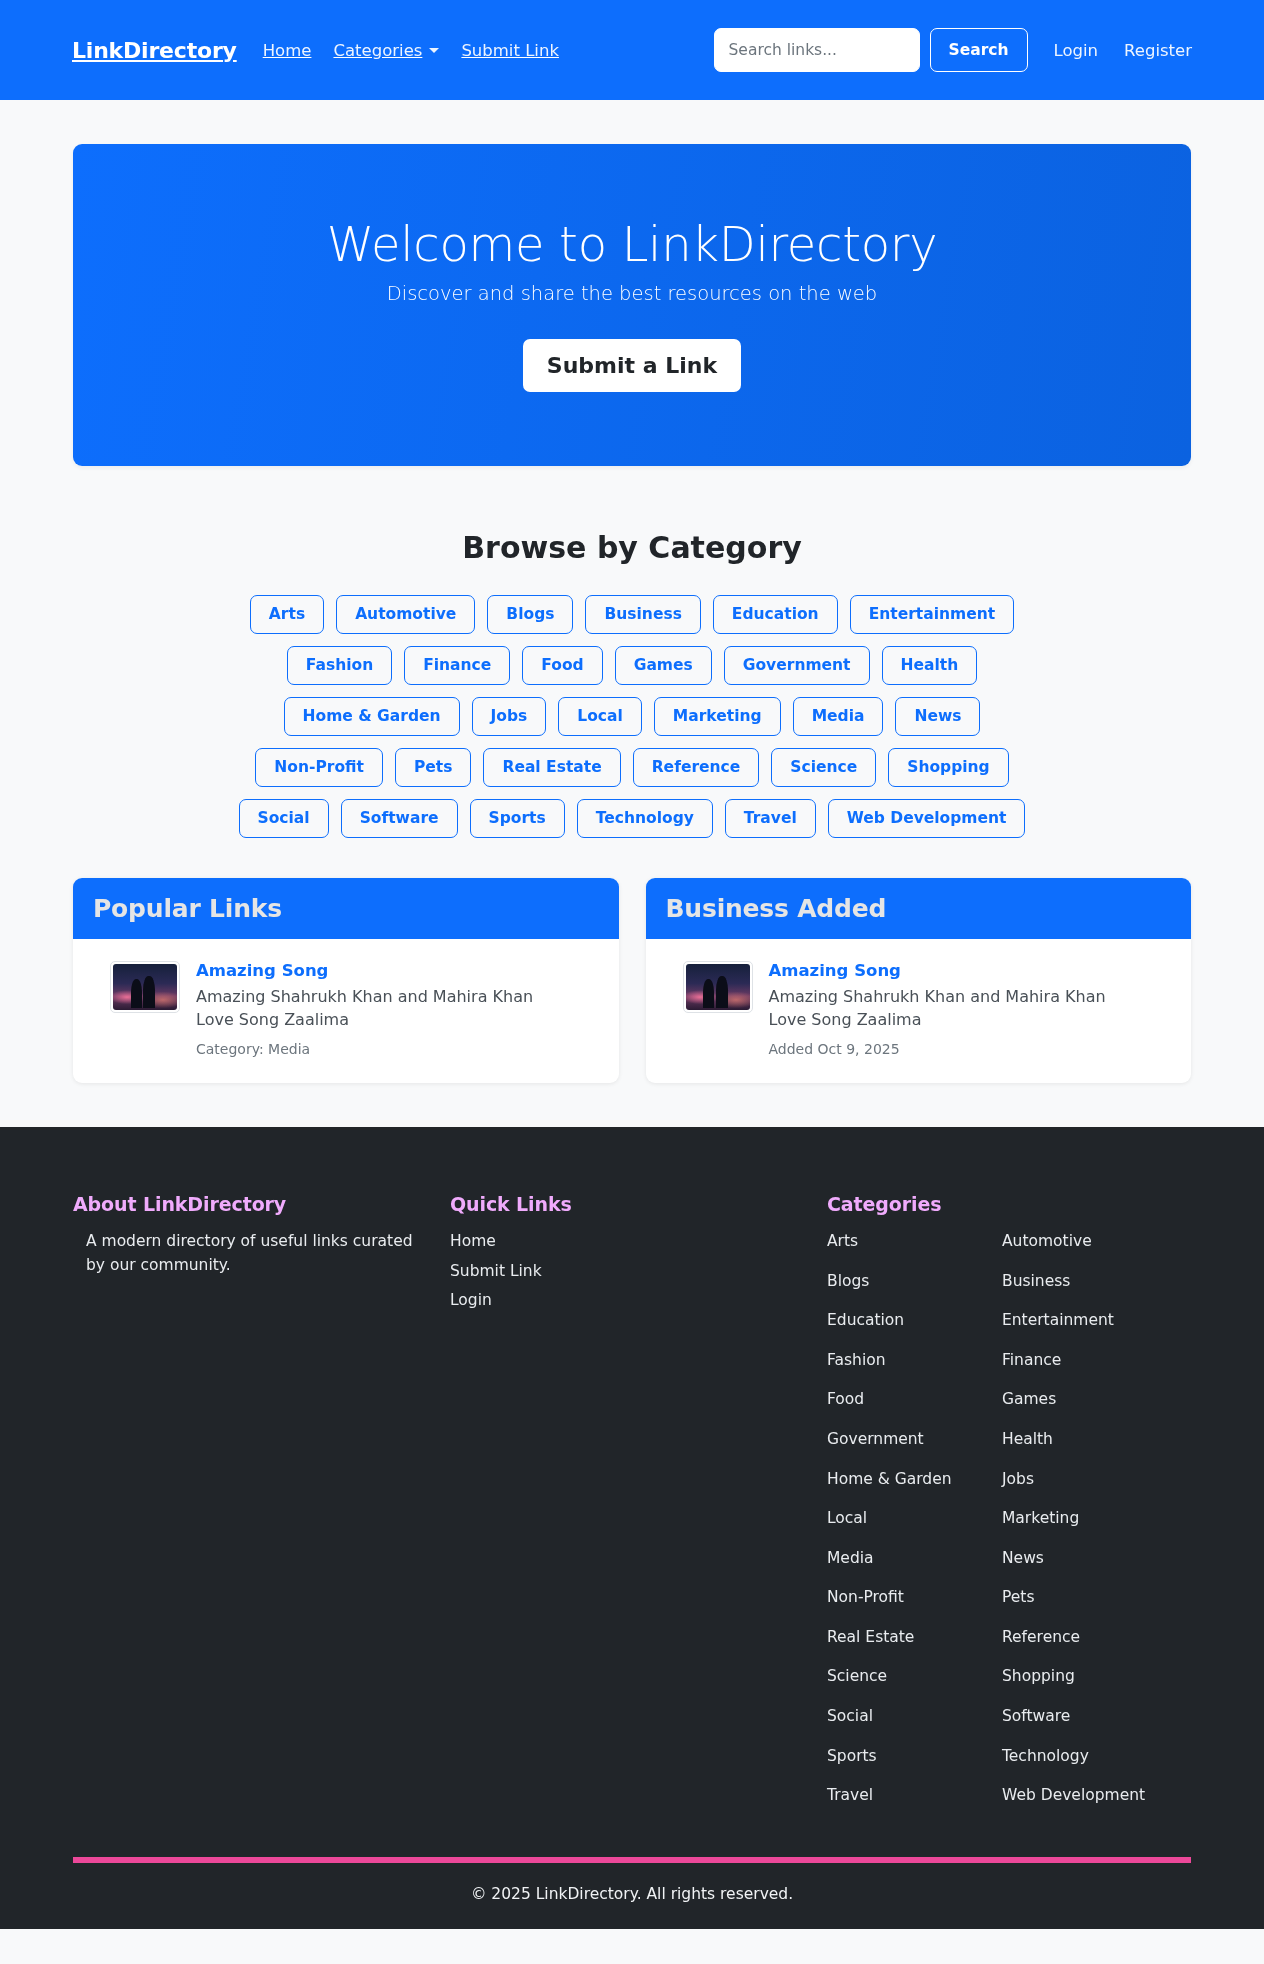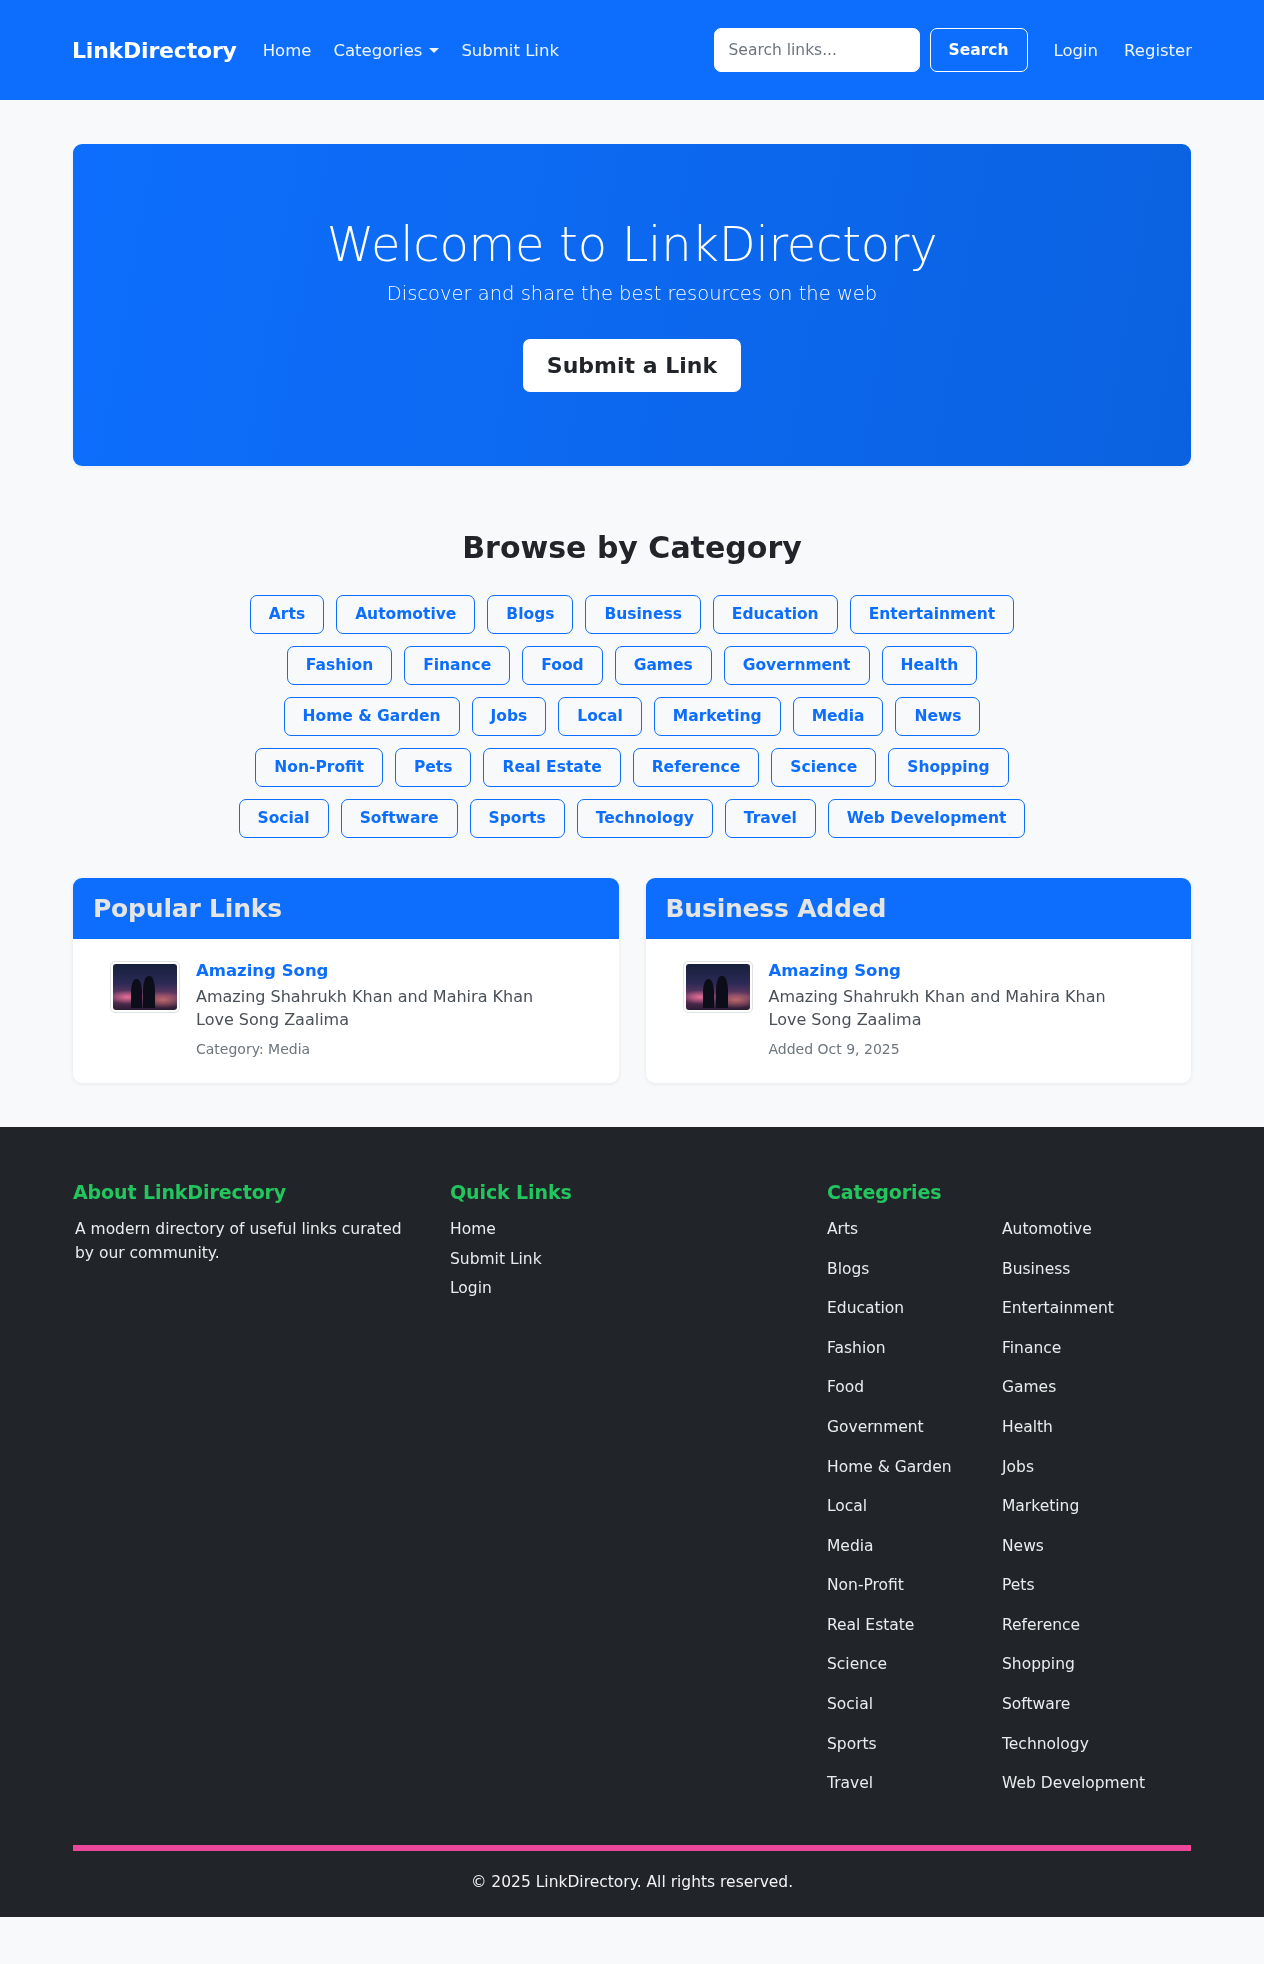--- a/index.html
+++ b/index.html
@@ -24,20 +24,21 @@
     height: 100px;
     display: flex;
     align-items: center;
     padding: 0 72px;
     color: #fff;
   }
   .nav-left {
     display: flex;
     align-items: center;
     gap: 0;
+    text-decoration: underline;
   }
   .brand {
     font-size: 22px;
     font-weight: bold;
     color: #fff;
     letter-spacing: -0.2px;
     margin-right: 26px;
     text-decoration: none;
     white-space: nowrap;
   }
@@ -284,28 +285,28 @@
     padding: 50px 0 0;
   }
   .footer-grid {
     display: flex;
     gap: 0;
   }
   .f-col-about { width: 377px; padding-right: 24px; }
   .f-col-quick { width: 377px; padding-right: 24px; }
   .f-col-cats  { flex: 1 1 auto; }
   .footer h5 {
-    margin: 4px 0 14px 0;
+    margin: 16px 0 14px 0;
     font-size: 19px;
     font-weight: bold;
-    color: #22c55e;
+    color: #f0abfc;
     letter-spacing: -0.1px;
   }
   .footer p {
-    margin: 2px;
+    margin: 13px;
     font-size: 15.5px;
     line-height: 1.55;
     color: #e9ecef;
     max-width: 345px;
   }
   .f-list {
     list-style: none;
     margin: 0;
     padding: 0;
   }

